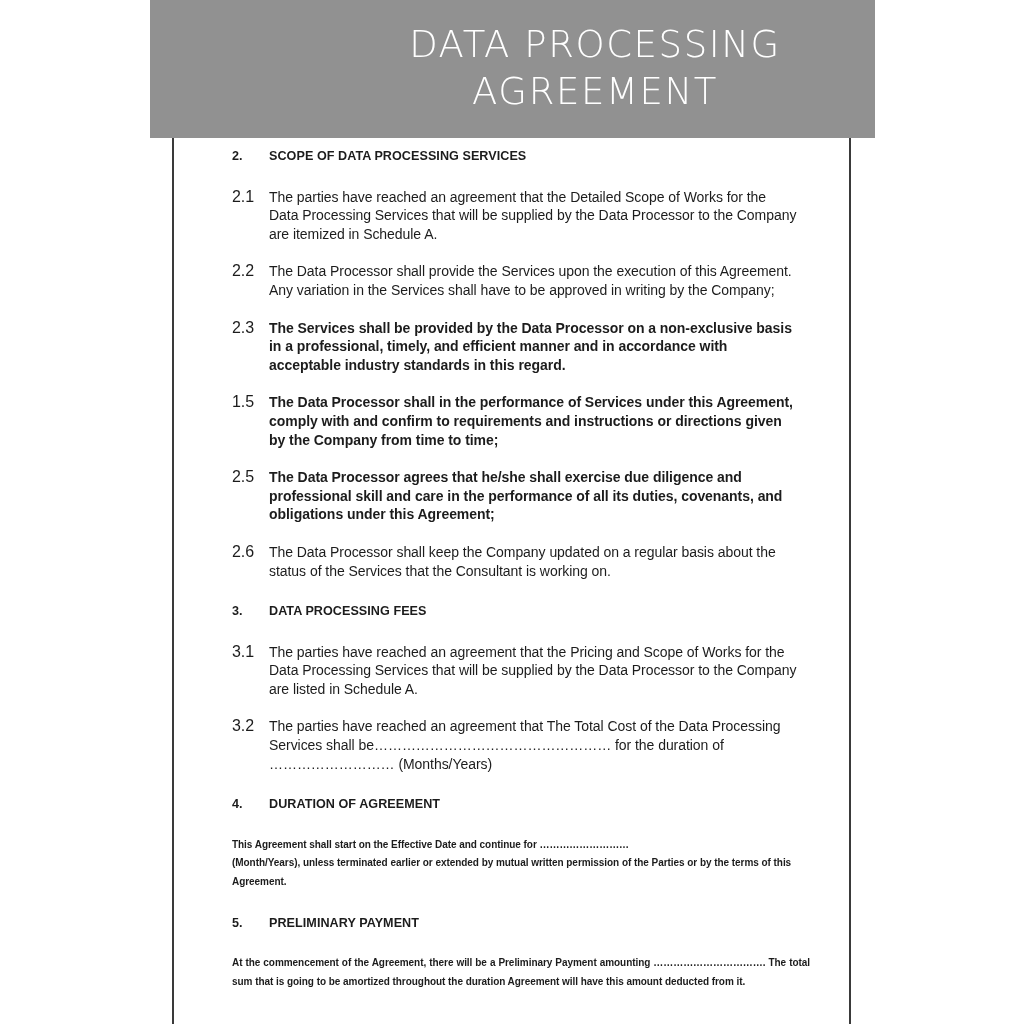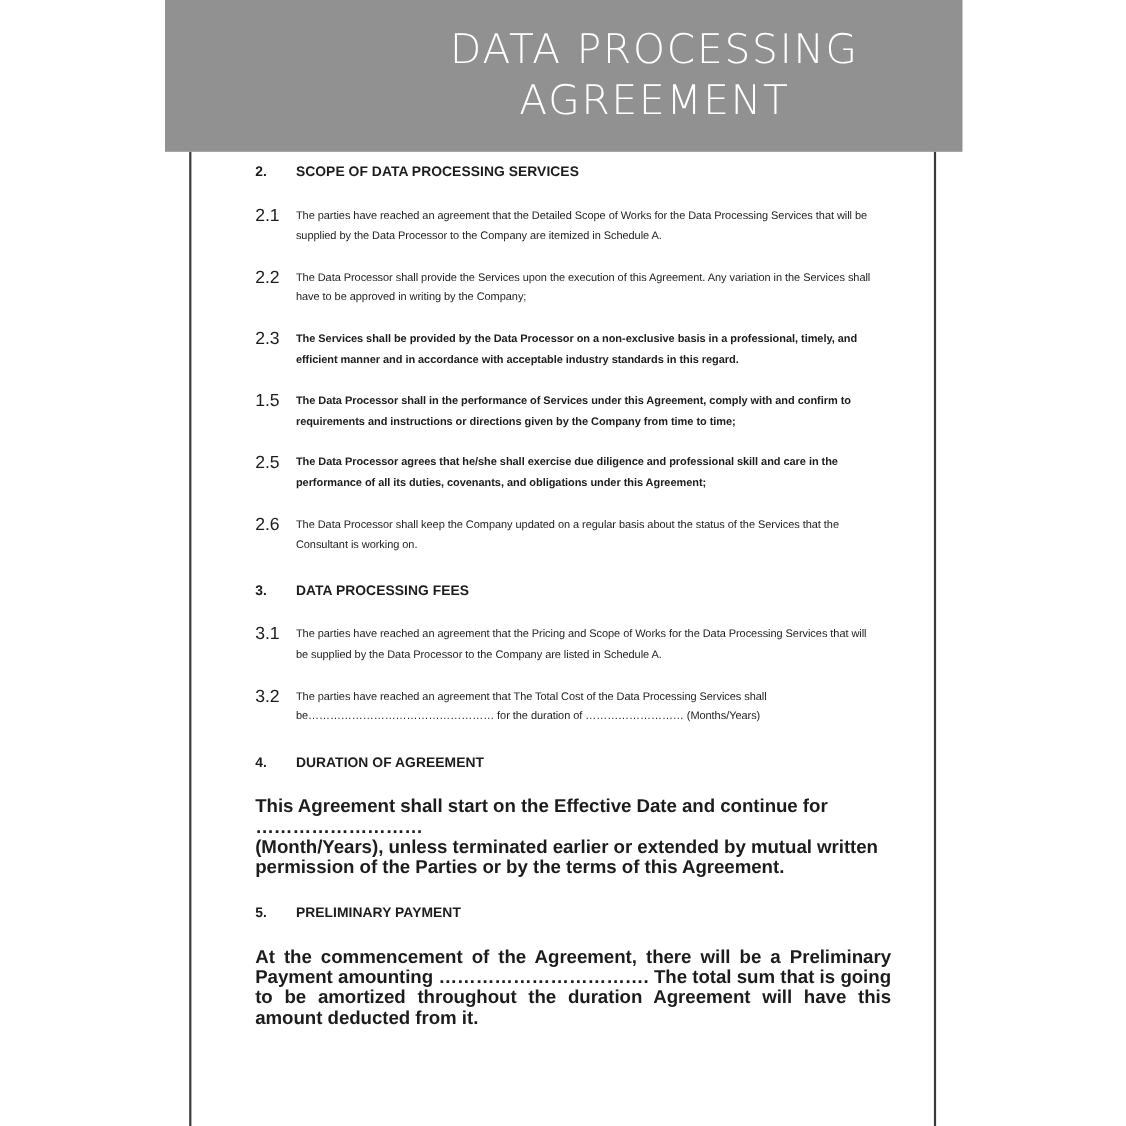--- a/index.html
+++ b/index.html
@@ -72,37 +72,37 @@
     align-items: flex-start;
   }
   .clause-num {
     flex: 0 0 37px;
     font-size: 16px;
     line-height: 18.6px;
     letter-spacing: -0.05px;
   }
   .clause-text {
     flex: 1 1 auto;
-    font-size: 10px;
+    font-size: 14px;
     line-height: 18.6px;
     letter-spacing: -0.05px;
   }
 
   .heading-row {
     margin-top: 0;
   }
   .heading-row .clause-num,
   .heading-row .clause-text {
     font-weight: bold;
     font-size: 12.6px;
     letter-spacing: 0.05px;
   }
 
   .plain-para {
-    font-size: 17px;
+    font-size: 10px;
     line-height: 18.6px;
     letter-spacing: -0.05px;
   }
   .justify {
     text-align: justify;
   }
   .gap-m { height: 19px; }
   .gap-l { height: 22px; }
 
   .wide { width: 578px; font-weight: bold; }

